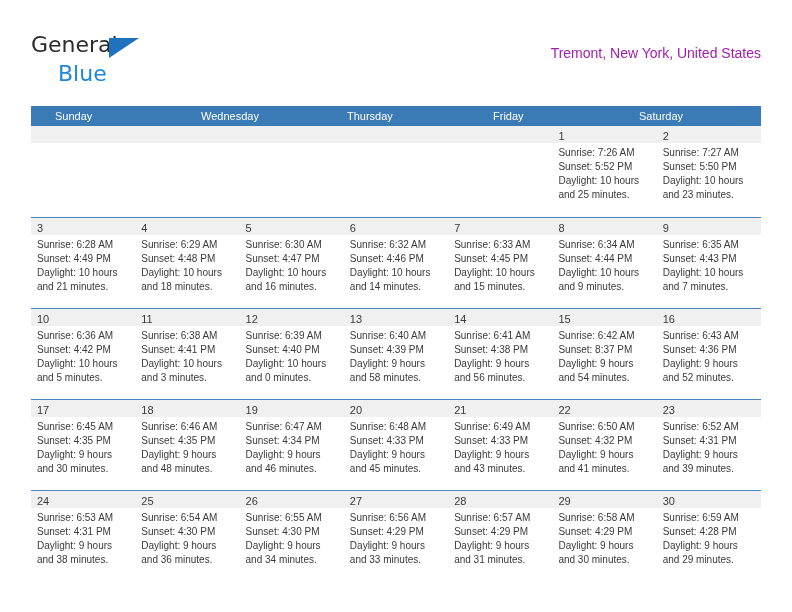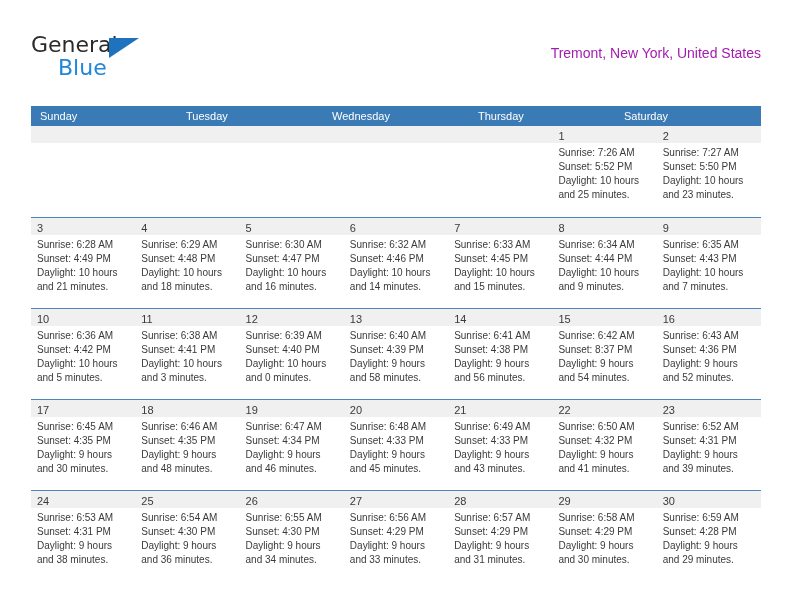--- a/index.html
+++ b/index.html
@@ -50,21 +50,21 @@
     position: absolute;
     left: 78px;
     top: 4px;
     width: 0;
     height: 0;
     border-left: 30px solid #1f72bd;
     border-bottom: 20px solid transparent;
   }
   .logo-row2 {
     display: block;
-    margin-top: 1px;
+    margin-top: 7px;
     margin-left: 27px;
     font-size: 22px;
     color: #1f87d8;
     font-family: "DejaVu Sans", sans-serif;
     font-weight: 400;
   }
 
   .title-block {
     position: absolute;
     right: 0;
@@ -98,21 +98,21 @@
     display: flex;
     width: 100%;
     background: #3a7ab5;
     height: 20px;
   }
   .weekday {
     flex: 1 1 0;
     color: #ffffff;
     font-size: 11px;
     line-height: 20px;
-    padding-left: 9px;
+    padding-left: 24px;
     white-space: nowrap;
     overflow: hidden;
   }
 
   .week {
     position: relative;
     display: flex;
     width: 100%;
     height: 91px;
     border-top: 1px solid #4a86bd;
@@ -162,23 +162,23 @@
 
     <div class="title-block">
       <div class="cal-subtitle">Tremont, New York, United States</div>
     </div>
 
   </div>
 
   <div class="calendar">
     <div class="weekdays" id="weekday-row">
         <div class="weekday">Sunday</div>
-        <div class="weekday">Tuesday</div>
         <div class="weekday">Wednesday</div>
         <div class="weekday">Thursday</div>
+        <div class="weekday">Friday</div>
         <div class="weekday">Saturday</div>
       </div>
     <div id="weeks-container">
         <div class="week">
           <div class="day empty">
             <div class="day-numband"><span class="day-num"></span></div>
             <div class="day-lines">
               <div class="day-line"></div>
               <div class="day-line"></div>
               <div class="day-line"></div>

